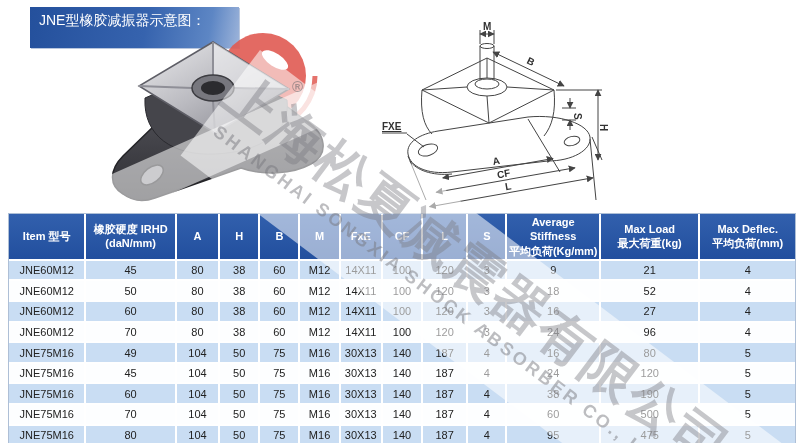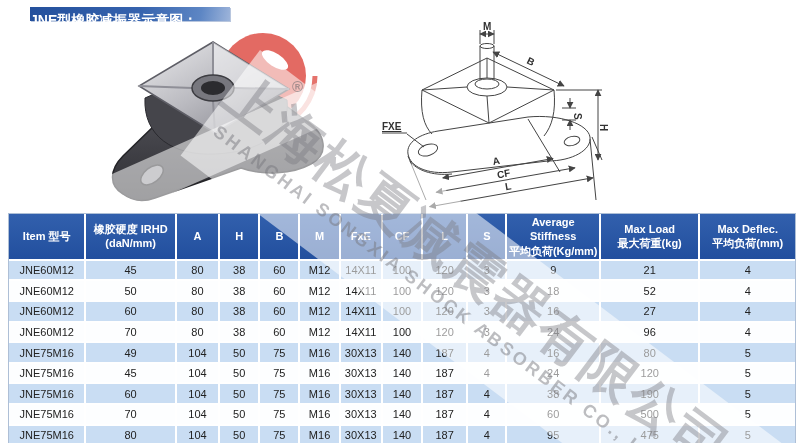--- a/index.html
+++ b/index.html
@@ -1,22 +1,22 @@
 <!DOCTYPE html>
 <html><head>
 <meta charset="utf-8">
 <style>
   html,body{margin:0;padding:0;background:#fff;}
   .page{position:relative;width:800px;height:443px;overflow:hidden;background:#fff;
         font-family:"Liberation Sans",sans-serif;}
 
   
-  .title-bar{position:absolute;left:30px;top:7px;width:200px;height:14px;
+  .title-bar{position:absolute;left:30px;top:7px;width:200px;height:41px;
     background:linear-gradient(100deg,#24509c 0%,#3663ae 55%,#5d86c4 85%,#9db4da 100%);
-    color:#fff;font-weight:bold;font-size:14px;line-height:26px;
+    color:#fff;font-weight:normal;font-size:14px;line-height:26px;padding-left:9px;
     box-shadow:1px 1px 0 #b8c6de;}
 
   
   .photo-svg{position:absolute;left:5px;top:28px;z-index:1;}
   .diagram-svg{position:absolute;left:380px;top:20px;z-index:1;}
   .dim-label{font:bold 10px "Liberation Sans",sans-serif;fill:#333;}
 
   
   .wm-band{position:absolute;left:260px;top:50px;width:1020px;height:132px;
     background:rgba(255,255,255,0.55);transform:rotate(37deg);transform-origin:0 0;z-index:5;

